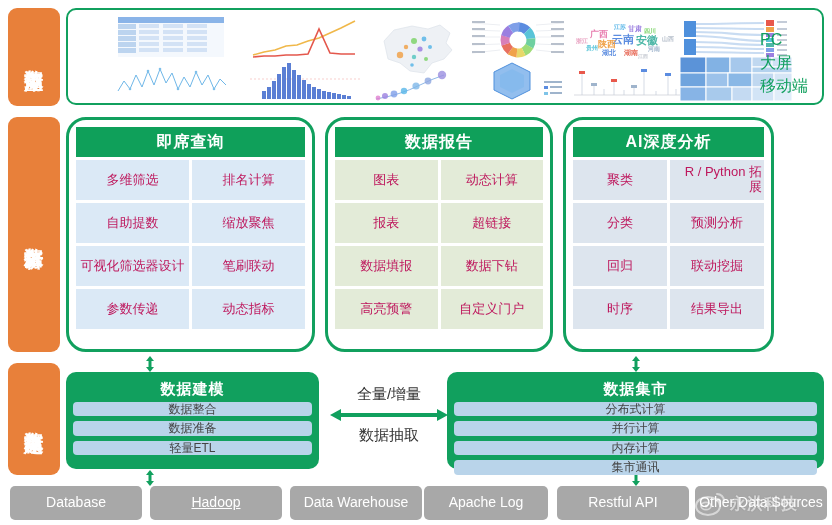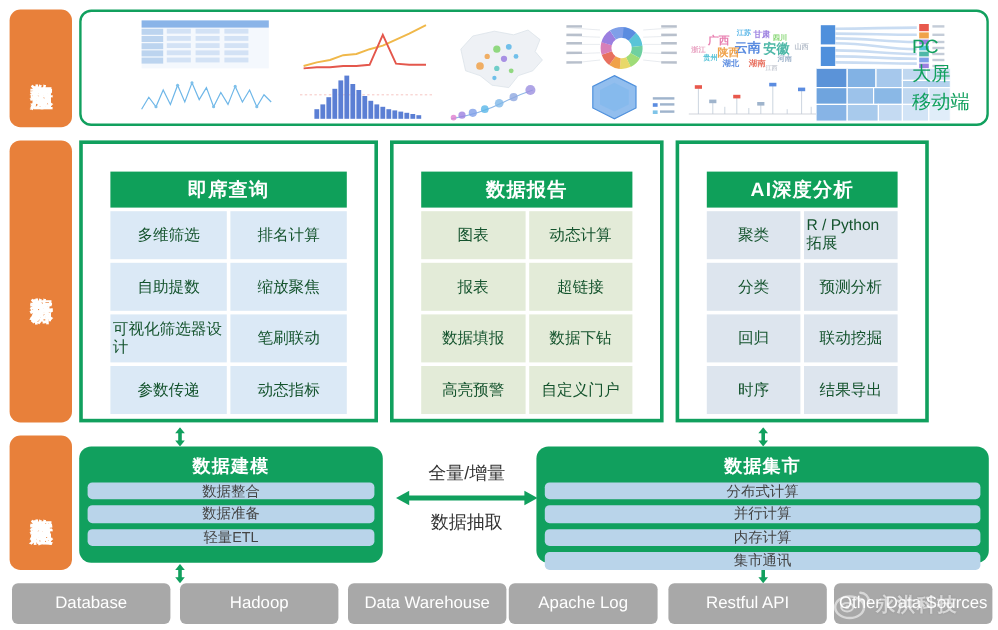--- a/index.html
+++ b/index.html
@@ -35,35 +35,35 @@
   .thumb{position:absolute;}
   .dev-label{
     position:absolute;right:14px;top:18px;
     color:#11a05e;font-size:16px;line-height:1.45;font-weight:normal;
     text-align:left;
   }
 
   
   .panel{
     position:absolute;top:117px;
-    border:3px solid #11a05e;border-radius:0;background:#fff;
-    box-sizing:border-box;padding:23px;
+    border:3px solid #11a05e;border-radius:20px;background:#fff;
+    box-sizing:border-box;padding:7px;
   }
   #panel-0{left:66px;width:249px;height:235px;}
   #panel-1{left:325px;width:228px;height:235px;}
   #panel-2{left:563px;width:211px;height:235px;}
   .panel-head{
     background:#0fa05a;color:#fff;font-size:16px;font-weight:bold;
     height:30px;display:flex;align-items:center;justify-content:center;
     letter-spacing:1px;
   }
   .cells{display:grid;grid-template-columns:1fr 1fr;gap:3px;margin-top:3px;}
   .cell{
     height:40px;display:flex;align-items:center;justify-content:center;
-    text-align:left;font-size:13px;color:#14532d;line-height:1.15;
+    text-align:right;font-size:13px;color:#be185d;line-height:1.15;
     padding:0 2px;box-sizing:border-box;
   }
   .c-blue .cell{background:#dbe9f6;}
   .c-olive .cell{background:#e3ebd8;}
   .c-slate .cell{background:#dde5ee;}
 
   
   .greenbox{
     position:absolute;top:372px;height:97px;
     background:#11a05e;border-radius:10px;box-sizing:border-box;
@@ -461,21 +461,21 @@
       <div class="gb-cell">分布式计算</div>
       <div class="gb-cell">并行计算</div>
       <div class="gb-cell">内存计算</div>
       <div class="gb-cell">集市通讯</div>
     </div>
   </div>
 
   <div class="src" style="left:10px;width:132px;">
     <span>Database</span>
     </div>
-  <div class="src" style="left:150px;width:132px;">
+  <div class="src" style="left:150px;width:132px;text-decoration:underline;">
     <span>Hadoop</span>
     </div>
   <div class="src" style="left:290px;width:132px;">
     <span>Data Warehouse</span>
     </div>
   <div class="src" style="left:424px;width:124px;">
     <span>Apache Log</span>
     </div>
   <div class="src" style="left:557px;width:132px;">
     <span>Restful API</span>

